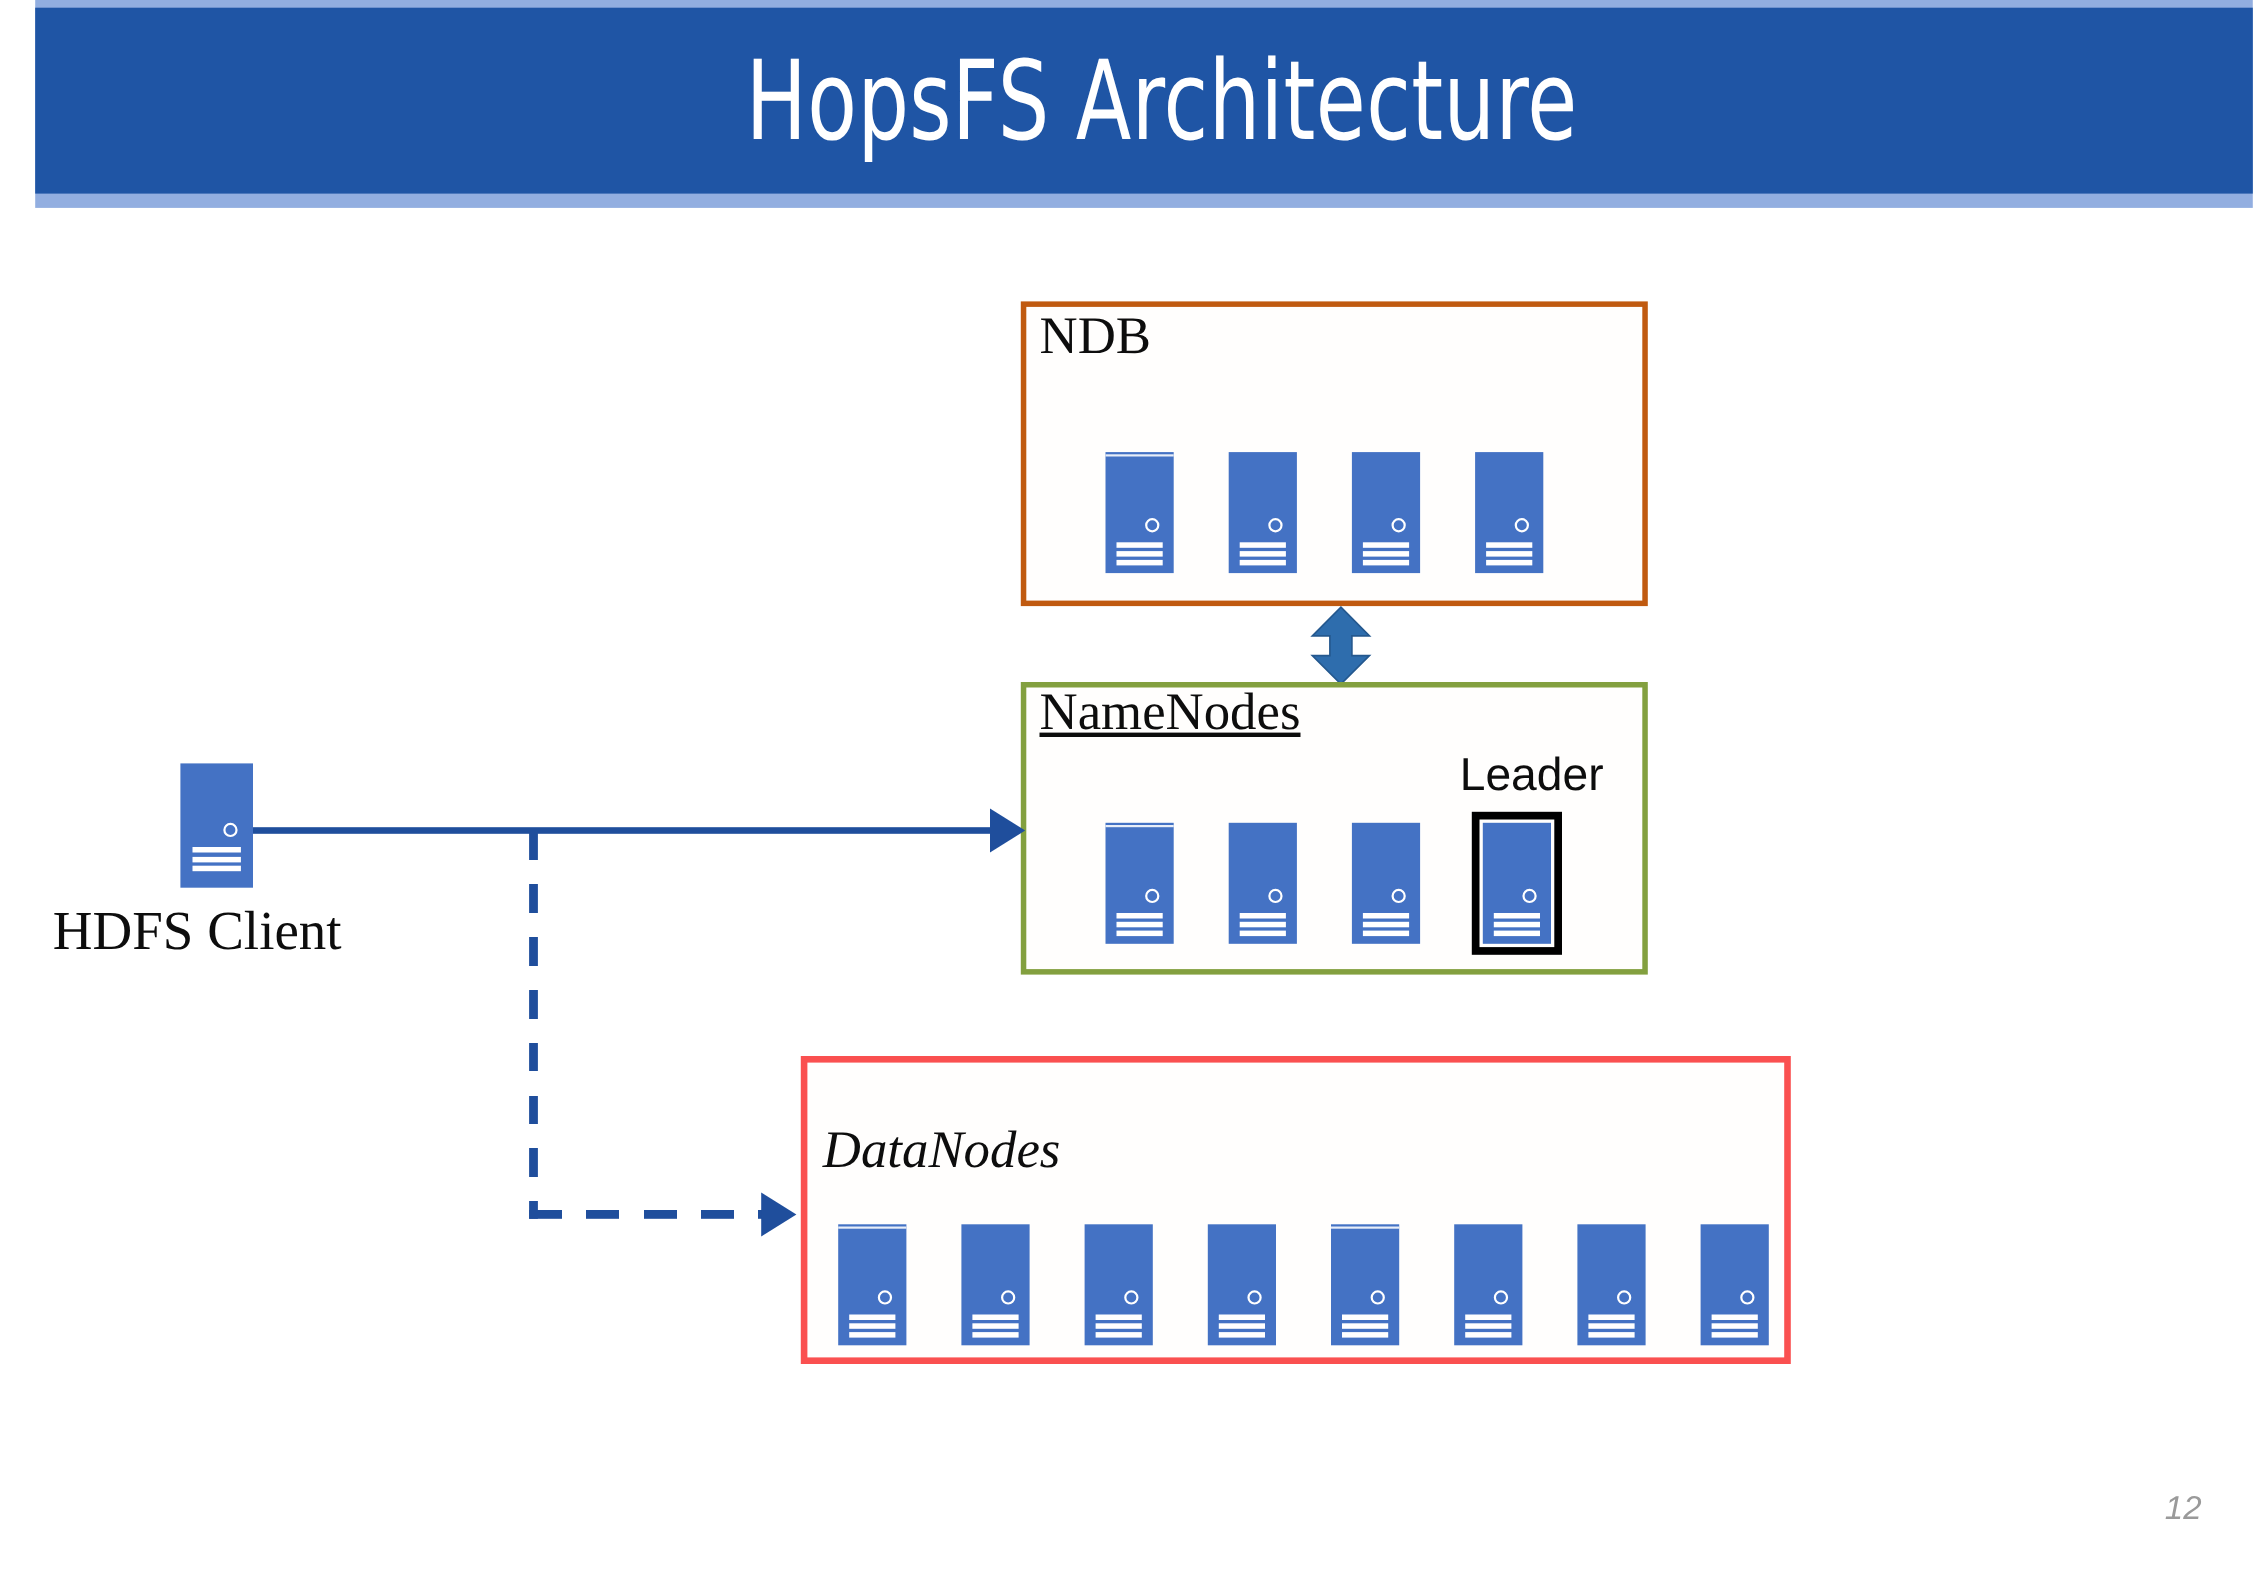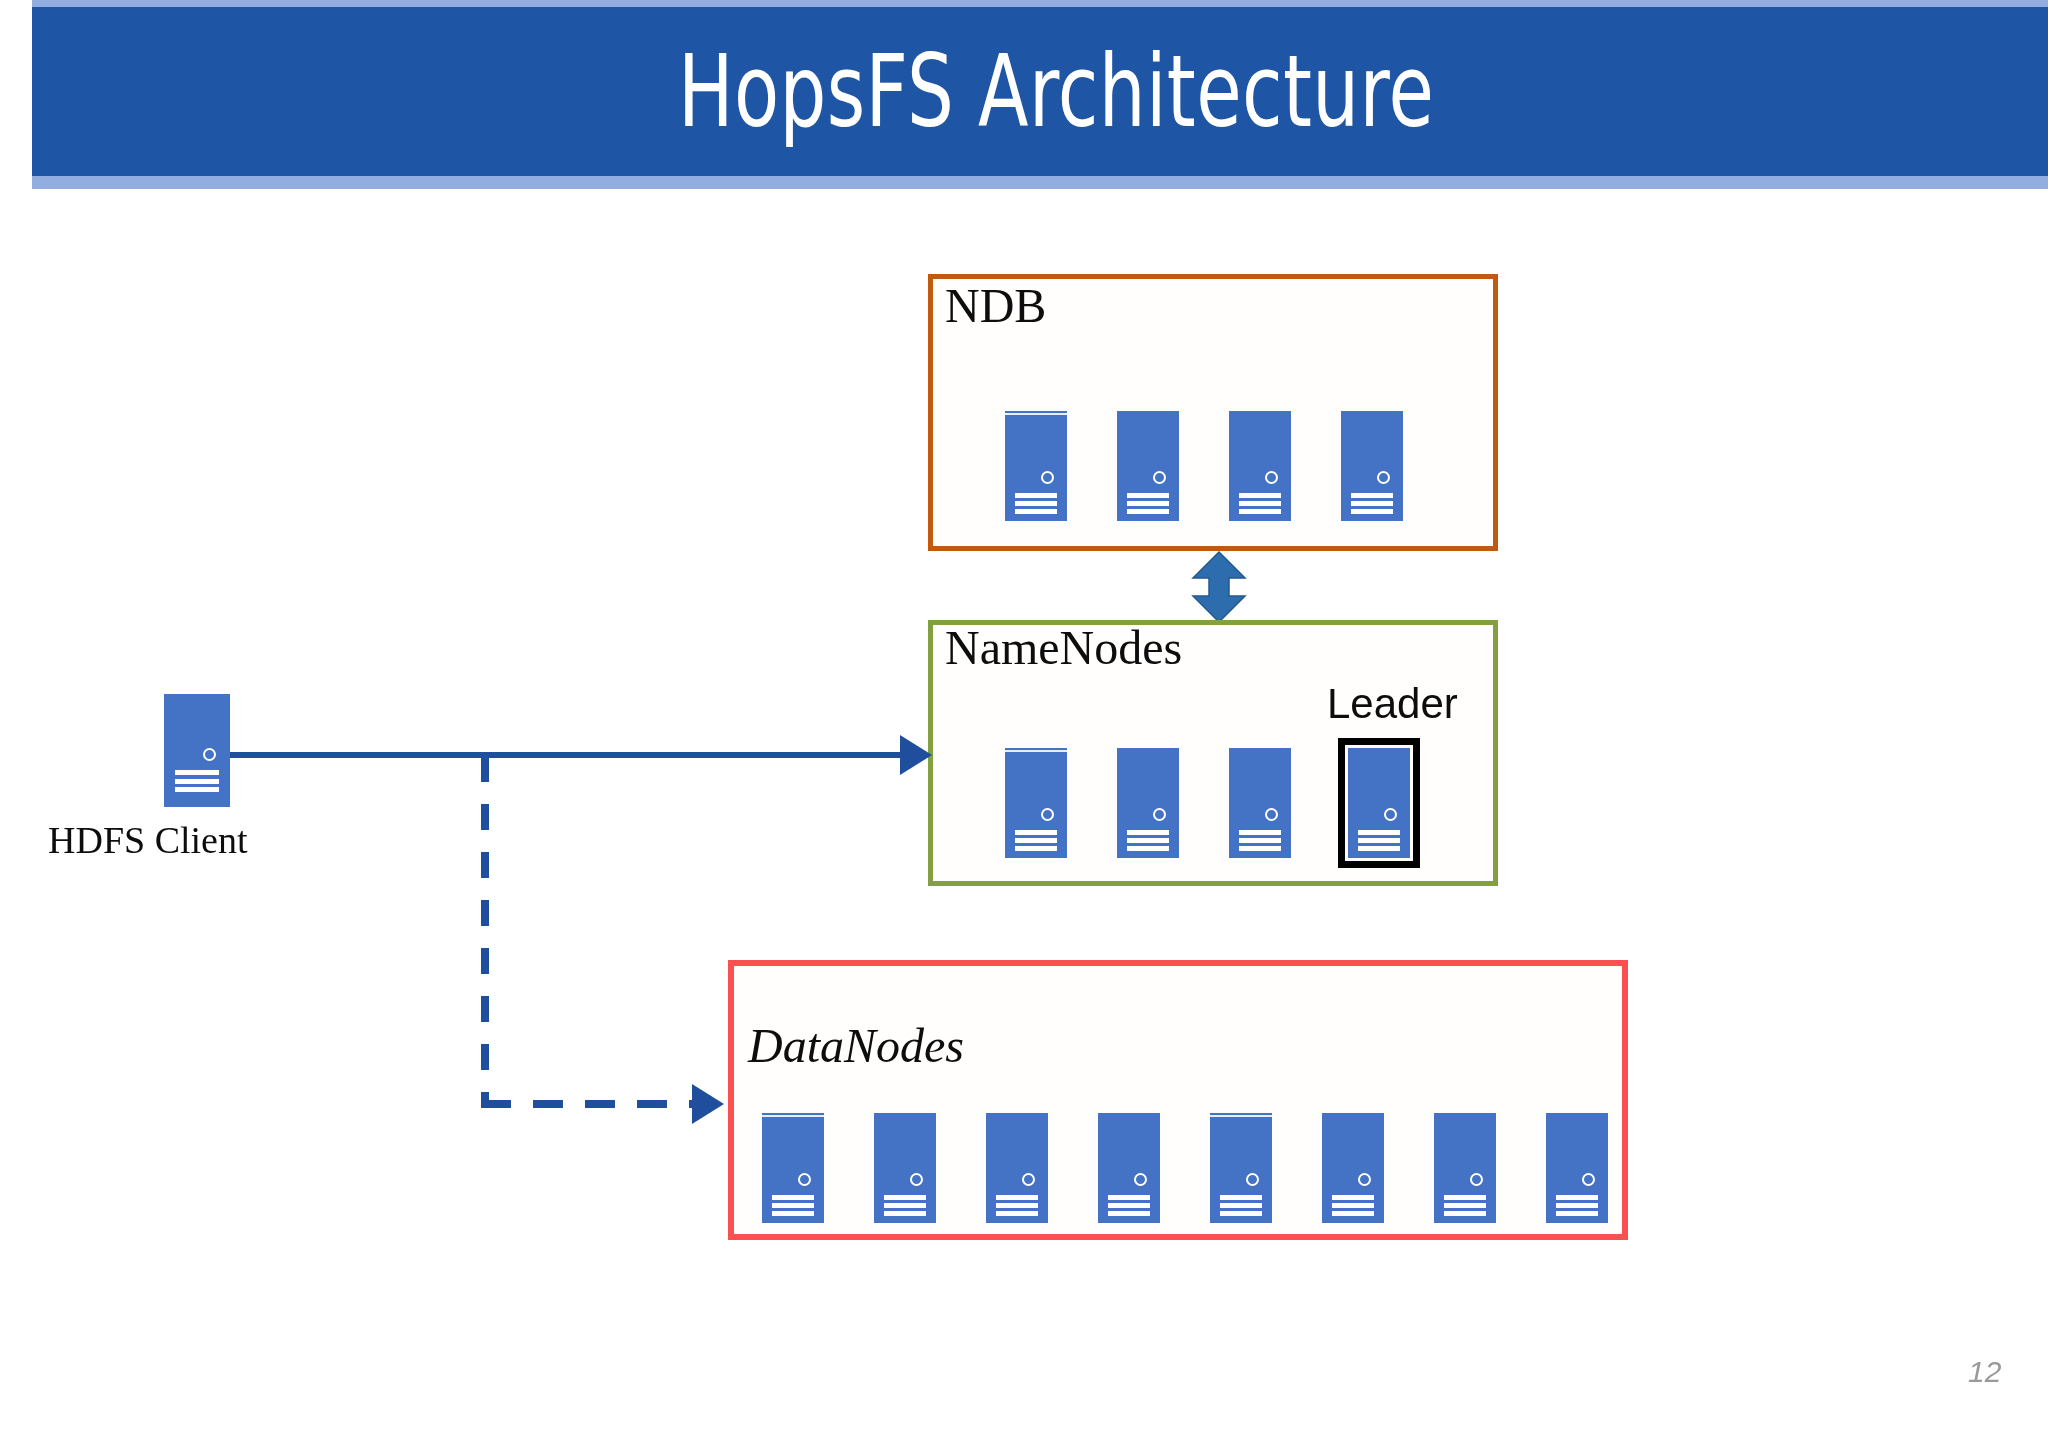--- a/index.html
+++ b/index.html
@@ -73,21 +73,21 @@
   }
   #ndb-label { left: 945px; top: 282px; }
 
   #namenodes-box {
     left: 928px;
     top: 620px;
     width: 570px;
     height: 266px;
     border: 5px solid #83a03f;
   }
-  #namenodes-label { left: 945px; top: 624px; }
+  #namenodes-label { left: 945px; top: 624px; text-decoration: underline; }
 
   #datanodes-box {
     left: 728px;
     top: 960px;
     width: 900px;
     height: 280px;
     border: 6px solid #fa5050;
   }
   #datanodes-label { left: 748px; top: 1022px; font-style: italic; }
 
@@ -155,21 +155,21 @@
   }
 
   
   #hdfs-client-node { left: 164px; top: 694px; }
   #hdfs-client-label {
     position: absolute;
     left: 48px;
     top: 821px;
     color: #0d0d0d;
     font-family: "Liberation Serif", serif;
-    font-size: 38px;
+    font-size: 50px;
     line-height: 1;
     white-space: nowrap;
   }
 
   
   #solid-line {
     position: absolute;
     left: 230px;
     top: 752px;
     width: 690px;

